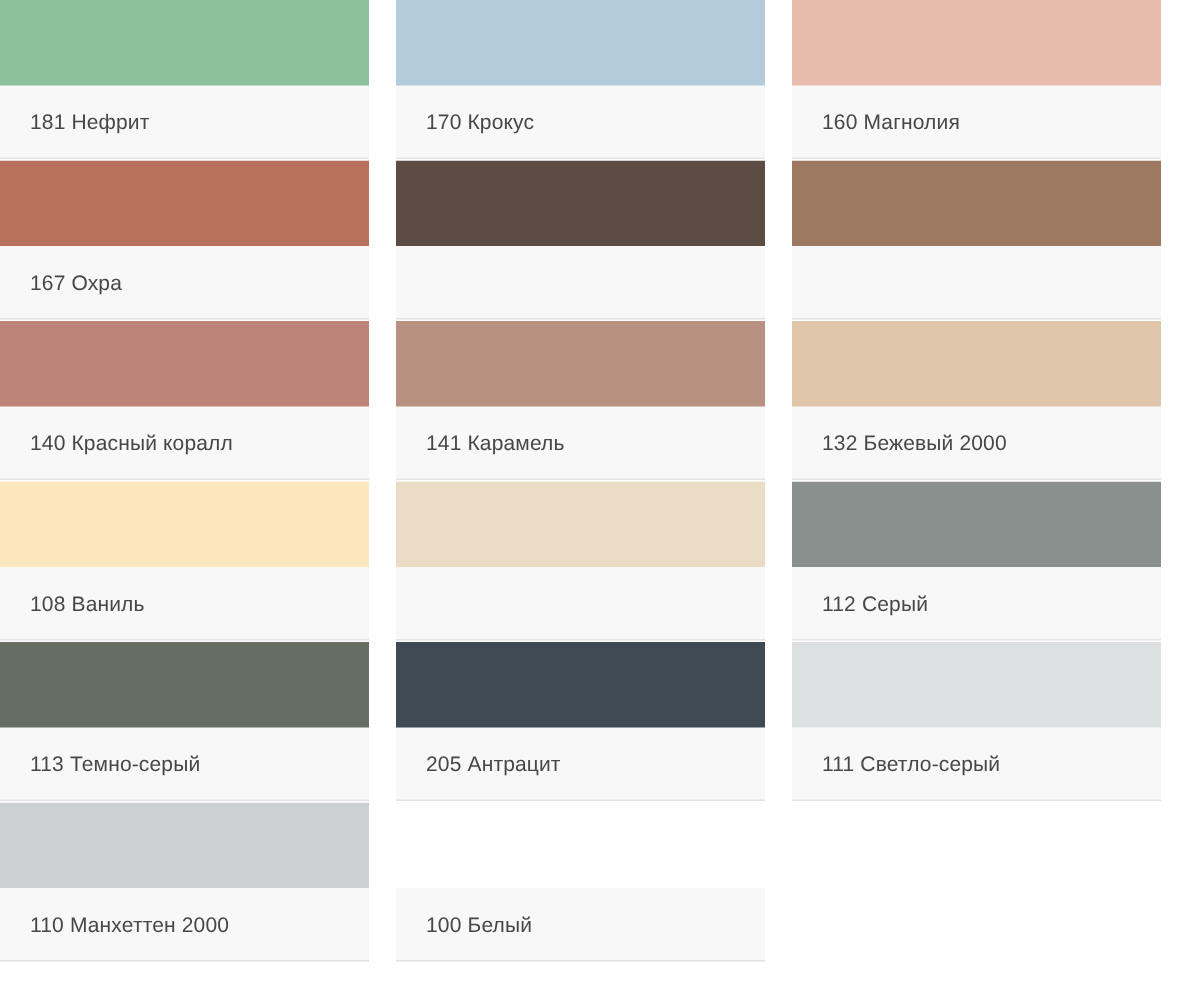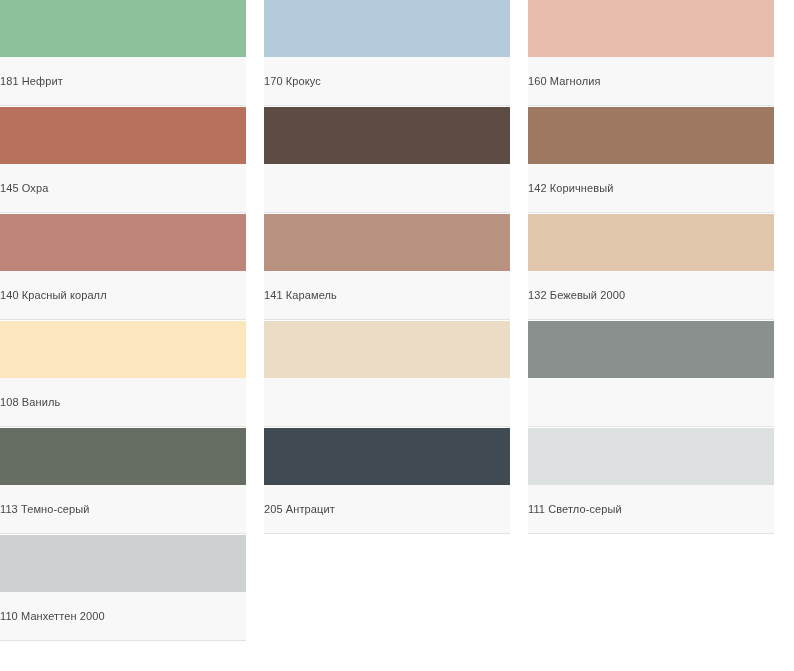--- a/index.html
+++ b/index.html
@@ -47,22 +47,22 @@
   .swatch-color {
     width: 100%;
     height: 57px;
     flex: 0 0 57px;
   }
 
   .swatch-label {
     flex: 1 1 auto;
     display: flex;
     align-items: center;
-    padding-left: 0;
-    font-size: 11px;
+    padding-left: 20px;
+    font-size: 14px;
     color: #474747;
     letter-spacing: 0.1px;
     line-height: 1;
     white-space: nowrap;
   }
 
   
   .swatch-card.is-empty .card-inner {
     background: transparent;
     border-bottom: none;
@@ -86,32 +86,31 @@
     </div>
     <div class="swatch-card">
       <div class="card-inner">
         <div class="swatch-color" title="Магнолия" style="background-color: rgb(232, 188, 172);"></div>
         <div class="swatch-label">160 Магнолия</div>
       </div>
     </div>
     <div class="swatch-card">
       <div class="card-inner">
         <div class="swatch-color" title="Охра" style="background-color: rgb(184, 113, 92);"></div>
-        <div class="swatch-label">145 Охра</div>
+        <div class="swatch-label">167 Охра</div>
       </div>
     </div>
     <div class="swatch-card">
       <div class="card-inner">
         <div class="swatch-color" title="Шоколад" style="background-color: rgb(93, 76, 67);"></div>
       </div>
     </div>
     <div class="swatch-card">
       <div class="card-inner">
         <div class="swatch-color" title="Коричневый" style="background-color: rgb(156, 121, 96);"></div>
-        <div class="swatch-label">142 Коричневый</div>
       </div>
     </div>
     <div class="swatch-card">
       <div class="card-inner">
         <div class="swatch-color" title="Красный коралл" style="background-color: rgb(190, 132, 122);"></div>
         <div class="swatch-label">140 Красный коралл</div>
       </div>
     </div>
     <div class="swatch-card">
       <div class="card-inner">
@@ -132,20 +131,21 @@
       </div>
     </div>
     <div class="swatch-card">
       <div class="card-inner">
         <div class="swatch-color" title="Жасмин" style="background-color: rgb(235, 220, 198);"></div>
       </div>
     </div>
     <div class="swatch-card">
       <div class="card-inner">
         <div class="swatch-color" title="Серый" style="background-color: rgb(138, 144, 142);"></div>
+        <div class="swatch-label">112 Серый</div>
       </div>
     </div>
     <div class="swatch-card">
       <div class="card-inner">
         <div class="swatch-color" title="Темно-серый" style="background-color: rgb(102, 110, 100);"></div>
         <div class="swatch-label">113 Темно-серый</div>
       </div>
     </div>
     <div class="swatch-card">
       <div class="card-inner">
@@ -158,16 +158,22 @@
         <div class="swatch-color" title="Светло-серый" style="background-color: rgb(221, 225, 225);"></div>
         <div class="swatch-label">111 Светло-серый</div>
       </div>
     </div>
     <div class="swatch-card">
       <div class="card-inner">
         <div class="swatch-color" title="Манхеттен 2000" style="background-color: rgb(205, 209, 210);"></div>
         <div class="swatch-label">110 Манхеттен 2000</div>
       </div>
     </div>
+    <div class="swatch-card">
+      <div class="card-inner">
+        <div class="swatch-color" title="Белый" style="background-color: rgb(255, 255, 255);"></div>
+        <div class="swatch-label">100 Белый</div>
+      </div>
+    </div>
     <div class="swatch-card is-empty">
       <div class="card-inner"></div>
     </div>
   </div>
 
 </body></html>

